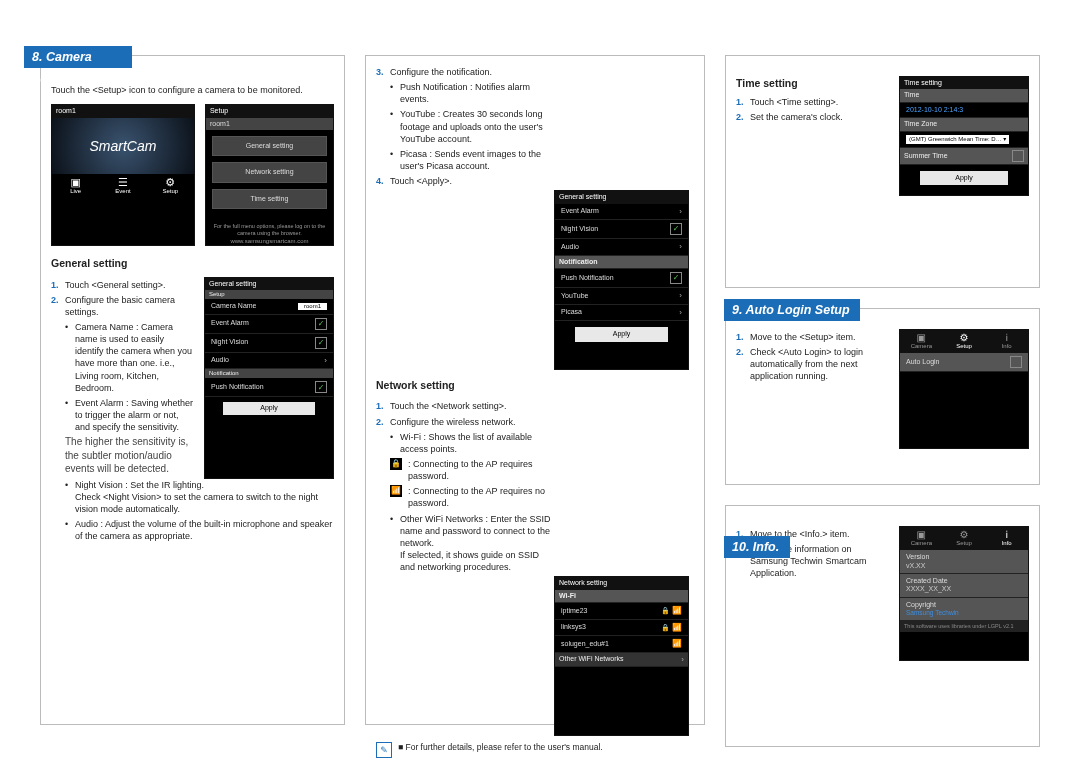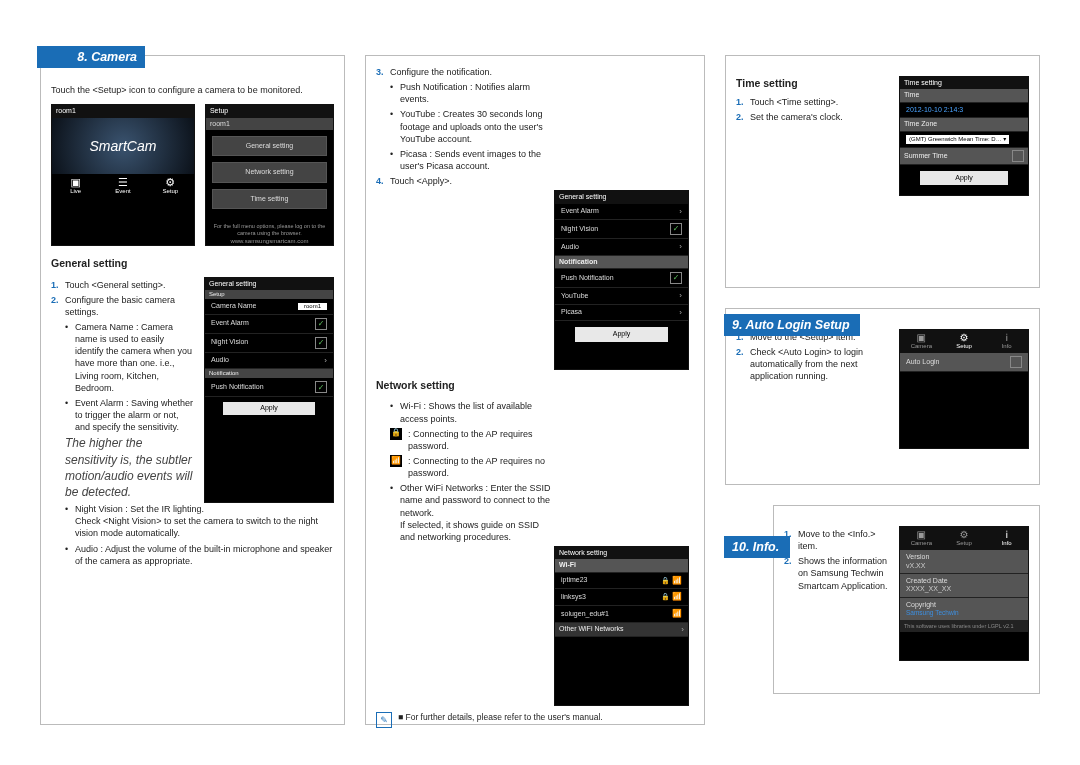--- a/index.html
+++ b/index.html
@@ -32,39 +32,39 @@
     height: 22px;
     background:#1a6db6;
     color:#fff;
     font-style: italic;
     font-weight: bold;
     font-size: 12.5px;
     line-height: 22px;
     padding: 0 8px;
     z-index:10;
   }
-  .hb-camera { left: 37px; width:92px;text-align:right; }
-  .hb-auto { left: 724px; top:314px; width:120px;}
+  .hb-camera { left: 24px; width:92px; }
+  .hb-auto { left: 724px; top:299px; width:120px;}
   .hb-info { left: 724px; top:536px; width:50px;}
   .col3-box1 { position:relative; border:1px solid #bbb; padding:20px 10px 10px 10px; margin-bottom:20px; height:233px; box-sizing:border-box;}
   .col3-box2 { position:relative; border:1px solid #bbb; padding:20px 10px 10px 10px; margin-bottom:20px; height:177px; box-sizing:border-box;}
-  .col3-box3 { position:relative; border:1px solid #bbb; padding:20px 10px 10px 10px; height:189px; box-sizing:border-box;margin-left:48px;}
+  .col3-box3 { position:relative; border:1px solid #bbb; padding:20px 10px 10px 10px; height:242px; box-sizing:border-box;}
 
   .intro { margin: 20px 0 8px 0; font-size: 9px; }
   .sub { font-weight:bold; font-size:10.5px; margin: 8px 0 6px 0; }
   ol.steps { list-style:none; padding:0; margin:2px 0; }
   ol.steps > li { position:relative; padding-left: 14px; margin-bottom:3px; }
   ol.steps > li::before { content: attr(data-num) "."; position:absolute; left:0; color:#1a6db6; font-weight:bold; }
   ul.bul { list-style:none; padding:0; margin:2px 0 2px 14px; }
   ul.bul > li { position:relative; padding-left:10px; margin-bottom:3px; }
   ul.bul > li::before { content:"•"; position:absolute; left:0; }
   ul.dash { list-style:none; padding:0; margin:2px 0 2px 14px; }
   ul.dash > li { position:relative; padding-left:18px; margin-bottom:3px; }
   ul.dash > li .lock-icon { position:absolute; left:0; top:0; width:12px; height:12px; display:flex; align-items:center; justify-content:center; font-size:8px; background:#000; color:#fff;}
-  .tiny-note { font-size:12px; color:#444; margin-left:14px; margin-top:-1px; margin-bottom:3px;font-style:italic;}
+  .tiny-note { font-size:10px; color:#444; margin-left:14px; margin-top:-1px; margin-bottom:3px;}
 
   .note-row { display:flex; gap:6px; align-items:flex-start; margin-top:6px; font-size:8.5px;}
   .note-icon { width:14px; height:14px; border:1px solid #1a6db6; color:#1a6db6; display:flex; align-items:center; justify-content:center; font-size:9px; flex-shrink:0;}
   .note-bullet::before { content:"■ "; }
 
   
   .phone {
     background:#000; color:#ddd; font-size:7px; line-height:1.2;
     border:1px solid #111; box-sizing:border-box;
   }
@@ -255,20 +255,24 @@
             </div>
           <div class="ph-apply">Apply</div>
         </div>
       </div>
     </div>
 
     <div class="sub">Network setting</div>
 
     <div class="clearfix">
       <div class="leftblock">
+        <ol class="steps">
+          <li data-num="1">Touch the &lt;Network setting&gt;.</li>
+          <li data-num="2">Configure the wireless network.</li>
+        </ol>
         <ul class="bul">
           <li>Wi-Fi : Shows the list of available access points.</li>
         </ul>
         <ul class="dash">
           <li><span class="lock-icon">🔒</span><span>: Connecting to the AP requires password.</span></li>
           <li><span class="lock-icon">📶</span><span>: Connecting to the AP requires no password.</span></li>
         </ul>
         <ul class="bul">
           <li><span>Other WiFi Networks : Enter the SSID name and password to connect to the network.</span><br><span>If selected, it shows guide on SSID and networking procedures.</span></li>
         </ul>

